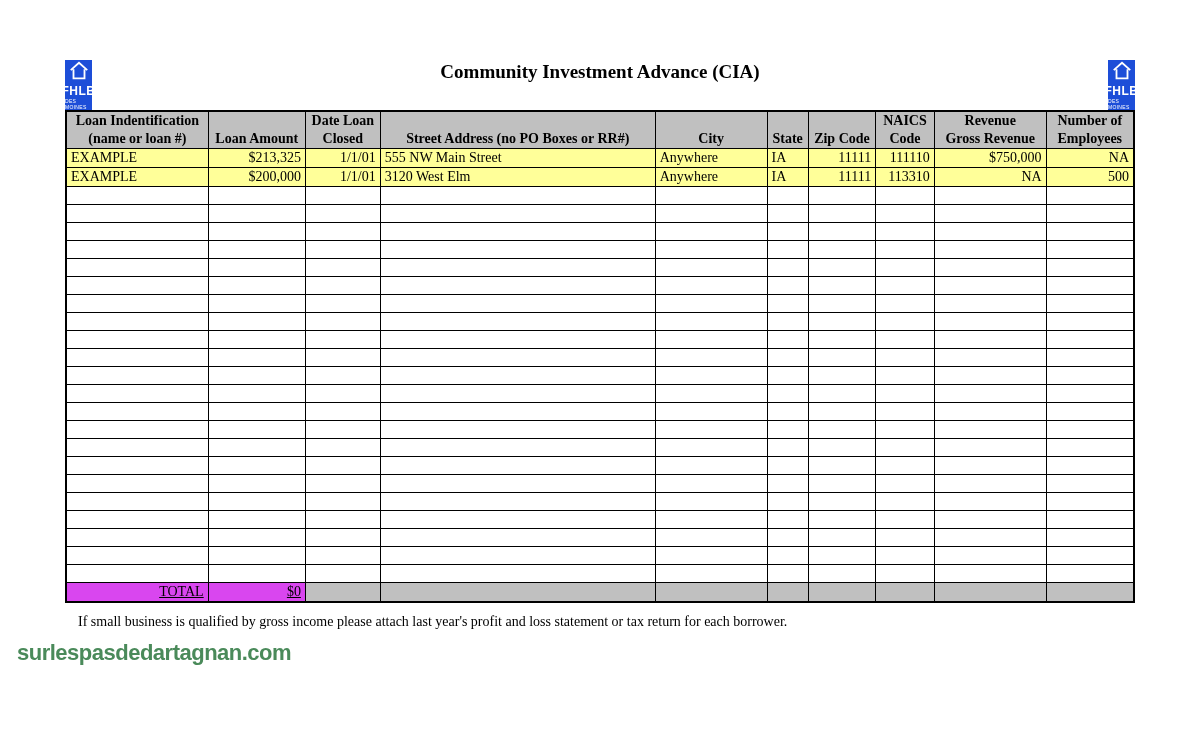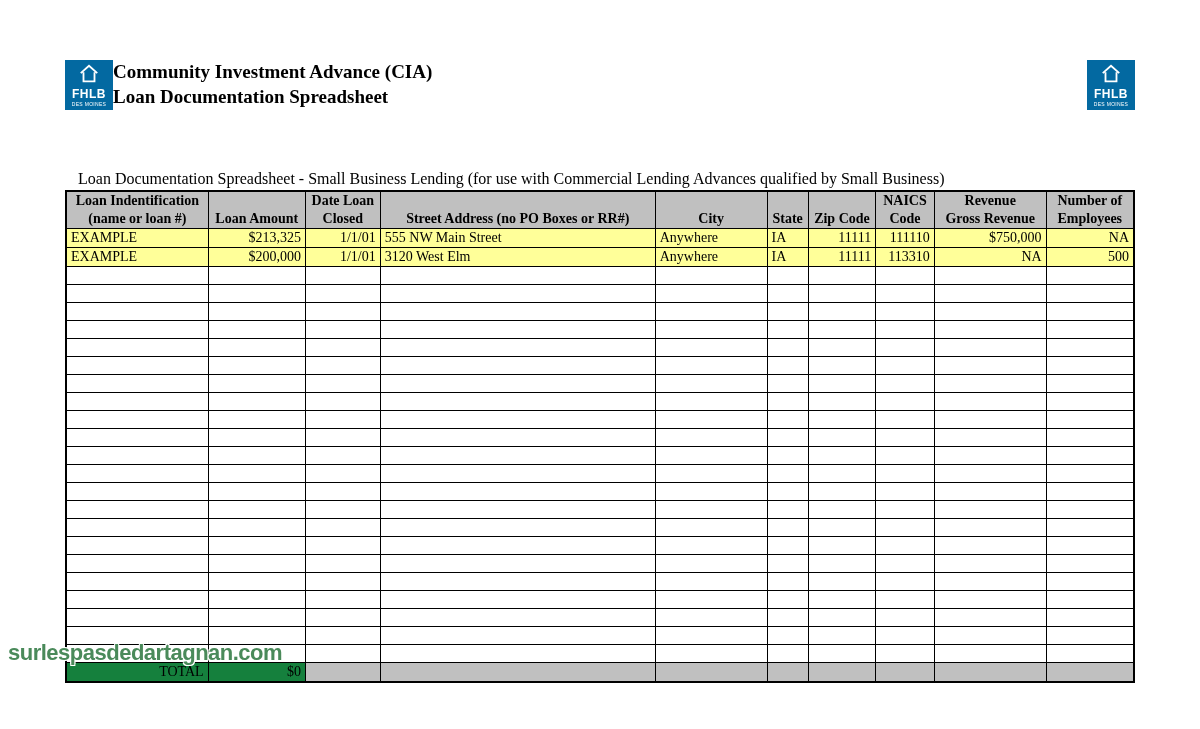--- a/index.html
+++ b/index.html
@@ -12,40 +12,40 @@
     }
     .page {
       padding: 60px 65px 20px 65px;
     }
     .header-row {
       display: flex;
       justify-content: space-between;
       align-items: flex-start;
     }
     .logo {
-      width: 48px;
+      width: 27px;
       height: 50px;
-      background: #0369a1;
+      background: #1d4ed8;
       color: #fff;
       display: flex;
       flex-direction: column;
       align-items: center;
       justify-content: center;
       font-size: 8px;
       font-family: Arial, sans-serif;
     }
     .logo-icon {
       width: 22px;
       height: 22px;
       margin-bottom: 2px;
     }
     .logo-text1 { font-weight: bold; font-size: 12px; letter-spacing: 0.5px; }
     .logo-text2 { font-size: 5px; letter-spacing: 0.3px; }
     .title-block {
-      text-align: left;
+      text-align: center;
       flex: 1;
     }
     .title-block h1, .title-block h2 {
       font-size: 19px;
       font-weight: bold;
       line-height: 1.3;
     }
     .subtitle {
       font-size: 16px;
       margin-top: 60px;
@@ -82,30 +82,30 @@
     .c-street { width: 263px; }
     .c-city { width: 107px; }
     .c-state { width: 38px; }
     .c-zip { width: 64px; }
     .c-naics { width: 56px; }
     .c-revenue { width: 107px; }
     .c-emp { width: 84px; }
     .tr { text-align: right; }
     .tl { text-align: left; }
     .total-row td { background: #c0c0c0; }
-    .total-row .first-totals { background: #15803d; }
+    .total-row .first-totals { background: #d946ef; text-decoration: underline; }
     .footnotes {
       margin-top: 10px;
       margin-left: 13px;
       font-size: 14px;
       line-height: 1.3;
     }
     .watermark {
       position: absolute;
-      left: 8px;
+      left: 17px;
       top: 640px;
       font-family: Arial, sans-serif;
       font-size: 22px;
       font-weight: bold;
       color: #4a8a5a;
       text-shadow: 1px 1px 0 #fff, -1px -1px 0 #fff, 1px -1px 0 #fff, -1px 1px 0 #fff;
       letter-spacing: -0.5px;
     }
   </style>
 </head>
@@ -115,32 +115,30 @@
   <div class="header-row">
     <div class="logo">
       <svg class="logo-icon" viewBox="0 0 24 24" fill="none" stroke="#fff" stroke-width="2">
         <path d="M3 11 L12 3 L21 11 M6 10 V20 H18 V10"></path>
       </svg>
       <div class="logo-text1">FHLB</div>
       <div class="logo-text2">DES MOINES</div>
     </div>
     <div class="title-block">
       <h1>Community Investment Advance (CIA)</h1>
-      <h2>Loan Documentation Spreadsheet</h2>
     </div>
     <div class="logo">
       <svg class="logo-icon" viewBox="0 0 24 24" fill="none" stroke="#fff" stroke-width="2">
         <path d="M3 11 L12 3 L21 11 M6 10 V20 H18 V10"></path>
       </svg>
       <div class="logo-text1">FHLB</div>
       <div class="logo-text2">DES MOINES</div>
     </div>
   </div>
 
-  <div class="subtitle">Loan Documentation Spreadsheet - Small Business Lending (for use with Commercial Lending Advances qualified by Small Business)</div>
 
   <table class="spreadsheet">
     <thead>
       <tr>
         <th class="c-loan-id"><span>Loan Indentification</span><br><span>(name or loan #)</span></th>
         <th class="c-amount"><br><span>Loan Amount</span></th>
         <th class="c-date"><span>Date Loan</span><br><span>Closed</span></th>
         <th class="c-street"><br><span>Street Address (no PO Boxes or RR#)</span></th>
         <th class="c-city"><br><span>City</span></th>
         <th class="c-state"><br><span>State</span></th>
@@ -448,17 +446,18 @@
           <td></td>
           <td></td>
           <td></td>
           <td></td>
           <td></td>
         </tr>
       </tbody>
   </table>
 
   <div class="footnotes">
+    <div>If small business is qualified by gross income please attach last year's profit and loss statement or tax return for each borrower.</div>
 
   </div>
 </div>
 
 <div class="watermark">surlespasdedartagnan.com</div>
 
 </body></html>

